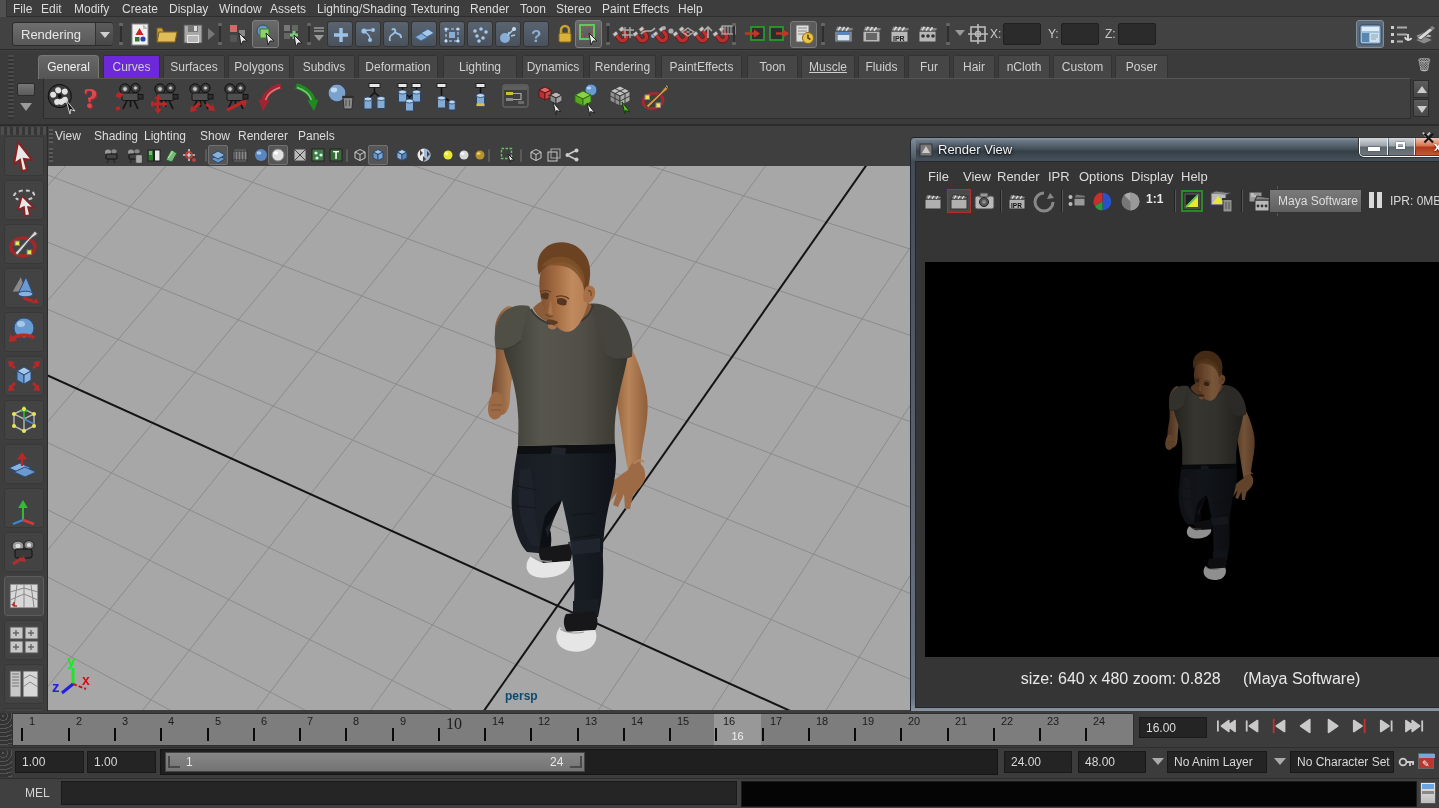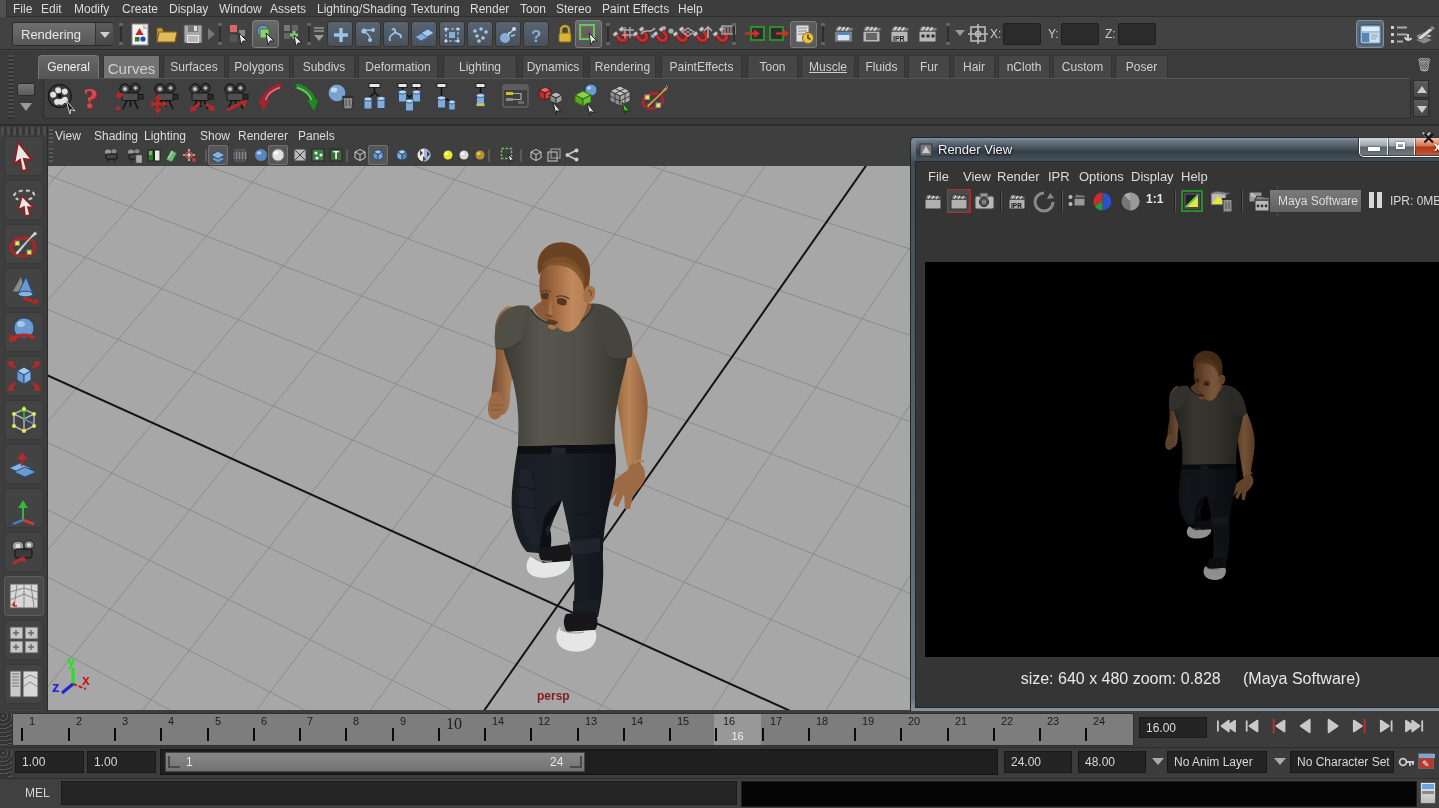--- a/index.html
+++ b/index.html
@@ -289,21 +289,21 @@
         <path d="M5 16 L18 6 l3 2 -12 10 Z" fill="#d8d8d8" stroke="#555"></path>
         <path d="M18 6 l3 2 2 -2 -3 -2 Z" fill="#888"></path>
       </svg>
 </div>
 
 <div class="abs" style="left:0;top:51px;width:1439px;height:73px;background:#3b3b3b;">
   <div class="abs" style="left:8px;top:4px;width:6px;height:64px;background:repeating-linear-gradient(180deg,#4a4a4a 0 2px,#333 2px 4px);"></div>
   <div class="abs" style="left:17px;top:32px;width:18px;height:13px;background:linear-gradient(#777,#5a5a5a);border:1px solid #2c2c2c;border-radius:2px;"></div>
   <div class="abs" style="left:20px;top:52px;width:0;height:0;border-left:6px solid transparent;border-right:6px solid transparent;border-top:8px solid #9a9a9a;"></div>
   <div class="abs" style="left:38px;top:4px;width:61px;height:24px;background:linear-gradient(#676767,#555);border:1px solid #777;border-bottom:none;border-radius:4px 4px 0 0;color:#f0f0f0;font-size:12px;text-align:center;padding-top:4px;">General</div>
-<div class="abs" style="left:103px;top:4px;width:57px;height:24px;background:#737373;border:1px solid #333;border-bottom:none;border-radius:2px 2px 0 0;color:#cfcfcf;font-size:15px;text-align:center;padding-top:4px;">Curves</div>
+<div class="abs" style="left:103px;top:4px;width:57px;height:24px;background:#6d28d9;border:1px solid #333;border-bottom:none;border-radius:2px 2px 0 0;color:#cfcfcf;font-size:12px;text-align:center;padding-top:4px;">Curves</div>
 <div class="abs" style="left:163px;top:4px;width:62px;height:24px;background:#464646;border:1px solid #333;border-bottom:none;border-radius:2px 2px 0 0;color:#cfcfcf;font-size:12px;text-align:center;padding-top:4px;">Surfaces</div>
 <div class="abs" style="left:228px;top:4px;width:62px;height:24px;background:#464646;border:1px solid #333;border-bottom:none;border-radius:2px 2px 0 0;color:#cfcfcf;font-size:12px;text-align:center;padding-top:4px;">Polygons</div>
 <div class="abs" style="left:293px;top:4px;width:62px;height:24px;background:#464646;border:1px solid #333;border-bottom:none;border-radius:2px 2px 0 0;color:#cfcfcf;font-size:12px;text-align:center;padding-top:4px;">Subdivs</div>
 <div class="abs" style="left:358px;top:4px;width:80px;height:24px;background:#464646;border:1px solid #333;border-bottom:none;border-radius:2px 2px 0 0;color:#cfcfcf;font-size:12px;text-align:center;padding-top:4px;">Deformation</div>
 <div class="abs" style="left:443px;top:4px;width:74px;height:24px;background:#464646;border:1px solid #333;border-bottom:none;border-radius:2px 2px 0 0;color:#cfcfcf;font-size:12px;text-align:center;padding-top:4px;">Lighting</div>
 <div class="abs" style="left:522px;top:4px;width:62px;height:24px;background:#464646;border:1px solid #333;border-bottom:none;border-radius:2px 2px 0 0;color:#cfcfcf;font-size:12px;text-align:center;padding-top:4px;">Dynamics</div>
 <div class="abs" style="left:589px;top:4px;width:67px;height:24px;background:#464646;border:1px solid #333;border-bottom:none;border-radius:2px 2px 0 0;color:#cfcfcf;font-size:12px;text-align:center;padding-top:4px;">Rendering</div>
 <div class="abs" style="left:661px;top:4px;width:81px;height:24px;background:#464646;border:1px solid #333;border-bottom:none;border-radius:2px 2px 0 0;color:#cfcfcf;font-size:12px;text-align:center;padding-top:4px;">PaintEffects</div>
 <div class="abs" style="left:747px;top:4px;width:51px;height:24px;background:#464646;border:1px solid #333;border-bottom:none;border-radius:2px 2px 0 0;color:#cfcfcf;font-size:12px;text-align:center;padding-top:4px;">Toon</div>
 <div class="abs" style="left:801px;top:4px;width:54px;height:24px;background:#464646;border:1px solid #333;border-bottom:none;border-radius:2px 2px 0 0;color:#cfcfcf;font-size:12px;text-align:center;padding-top:4px;text-decoration:underline;">Muscle</div>
@@ -857,21 +857,21 @@
     </svg>
 
     <svg class="abs" width="60" height="60" viewBox="0 0 60 60" style="left:0px;top:474px;">
       <line x1="25" y1="44" x2="25" y2="28" stroke="#21e521" stroke-width="3"></line>
       <text x="19" y="26" fill="#21e521" font-size="15" font-weight="bold" font-family="Liberation Sans">y</text>
       <line x1="25" y1="44" x2="14" y2="53" stroke="#2222dd" stroke-width="3"></line>
       <text x="4" y="52" fill="#2222dd" font-size="15" font-weight="bold" font-family="Liberation Sans">z</text>
       <line x1="25" y1="44" x2="38" y2="49" stroke="#cc1111" stroke-width="2" stroke-dasharray="4 2"></line>
       <text x="34" y="45" fill="#cc1111" font-size="14" font-weight="bold" font-family="Liberation Sans">x</text>
     </svg>
-    <div class="abs" style="left:457px;top:523px;color:#7f1d1d;font-size:12px;font-weight:bold;margin-left:32px;">persp</div>
+    <div class="abs" style="left:457px;top:523px;color:#0c4a6e;font-size:12px;font-weight:bold;">persp</div>
   </div>
 </div>
 
 <div class="abs" style="left:862px;top:137px;width:559px;height:579px;margin-left:48px;">
 
   <div class="abs" style="left:0;top:0;width:559px;height:579px;background:linear-gradient(180deg,#7e8b98,#515d68 20px,#414c56 23px,#68747f 560px,#93a0ac);border:1px solid #20262c;border-radius:4px;"></div>
 
   <div class="abs" style="left:6px;top:3px;width:547px;height:20px;background:linear-gradient(180deg,#6e7c8a,#47525c 42%,#353f48 58%,#46505a);"></div>
   <svg class="abs" style="left:9px;top:6px;" width="14" height="14" viewBox="0 0 14 14">
         <rect x="1" y="1" width="12" height="12" fill="#777" stroke="#333"></rect>

